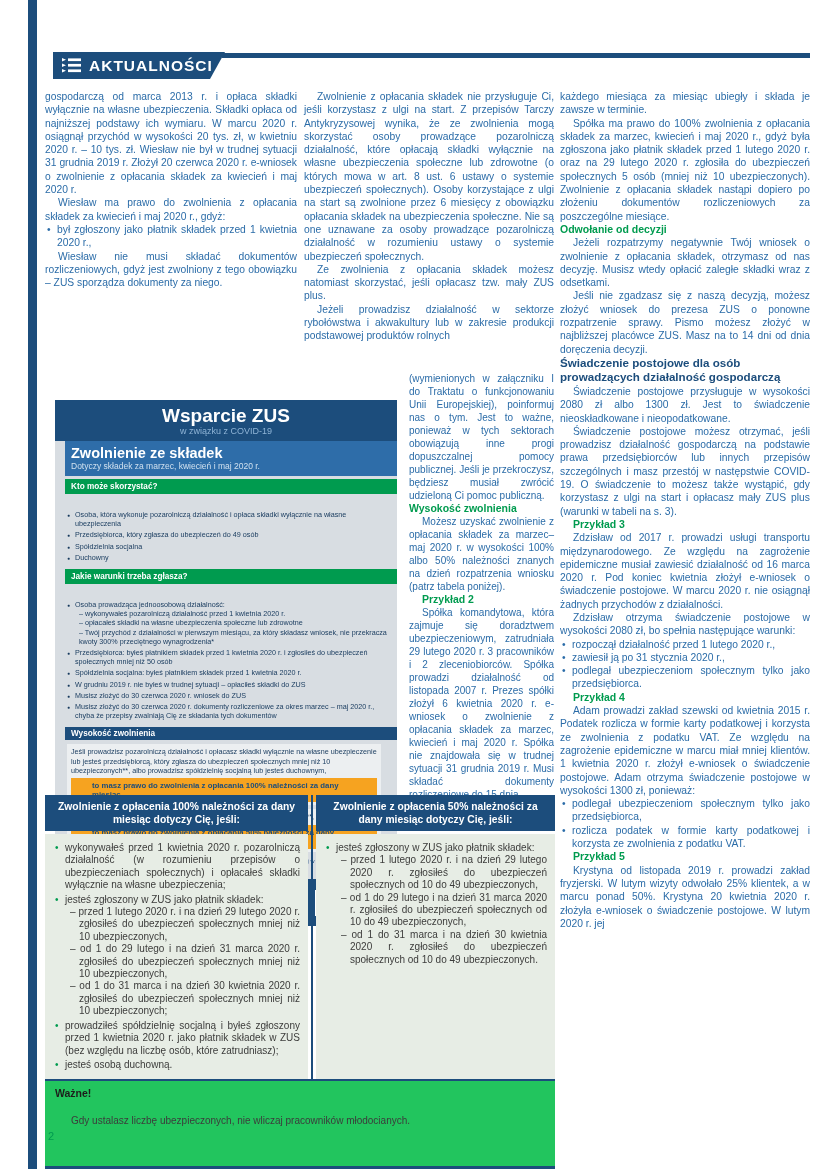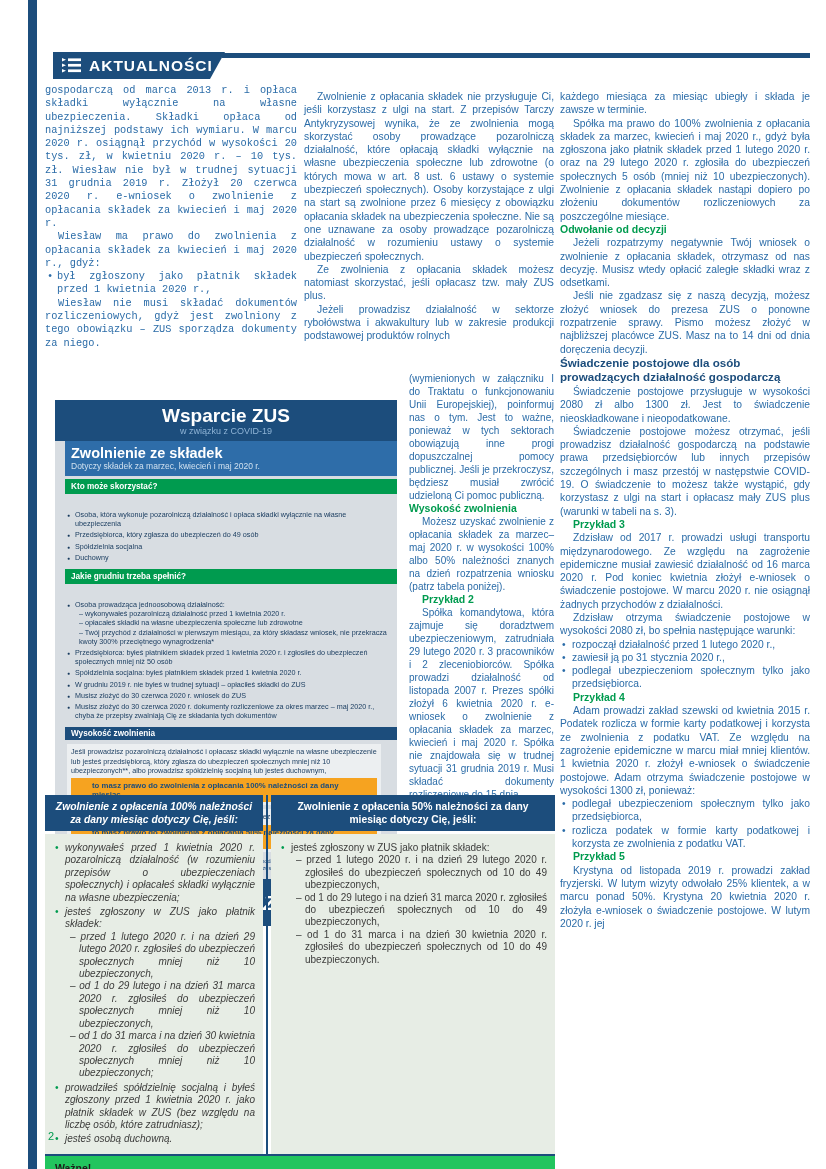--- a/index.html
+++ b/index.html
@@ -53,21 +53,21 @@
   .tarcza-ver{font-size:15px;font-weight:normal;margin-left:4px;}
   .tarcza-sub{font-size:9.5px;}
   .zuslogo{display:flex;align-items:center;}
   .zus-word{font-size:21px;font-weight:bold;font-style:italic;letter-spacing:1px;}
   .zus-div{width:1px;height:26px;background:#fff;margin:0 7px;}
   .zus-full{font-size:6.2px;line-height:7.5px;letter-spacing:.3px;}
   
   .tbl{position:absolute;left:45px;top:795px;width:510px;}
   .tbl-cols{display:flex;align-items:stretch;}
   .tcol{display:flex;flex-direction:column;}
-  .tcol-l{width:218px;font-style:italic;}
+  .tcol-l{width:263px;}
   .tcol-r{flex:1;}
   .tdiv{width:2px;background:#1c4d7c;margin:0 3px;}
   .thead{background:#1c4d7c;color:#fff;font-weight:bold;font-size:10.3px;line-height:13px;
     text-align:center;padding:5px 8px;margin-bottom:3px;}
   .tbody{flex:1;background:#e7ede5;color:#3c3c3b;font-size:10px;line-height:12.4px;
     text-align:justify;padding:8px 8px 6px 8px;}
   .tbody .tb{position:relative;padding-left:12px;margin-bottom:2px;}
   .tbody .tb:before{content:"\2022";color:#009b4f;position:absolute;left:2px;top:0;}
   .tbody .ts{padding-left:14px;text-indent:-9px;}
   .wazne{background:#22c55e;border-top:2px solid #1c4d7c;border-bottom:4px solid #1c4d7c;
@@ -91,21 +91,21 @@
           <rect x="6" y="5.9" width="13" height="2.7"></rect>
         <polygon points="0,11 4,12.75 0,14.5"></polygon>
           <rect x="6" y="11.4" width="13" height="2.7"></rect>
       </g>
     </svg>
   </span>
   <span class="ribbon-title">AKTUALNOŚCI</span>
 </div>
 <div class="ribbon-line"></div>
 
-<div class="col" style="left:45px;top:84px;width:252px;font-family:Liberation Mono, monospace;">
+<div class="col" style="left:45px;top:90px;width:252px;">
   <p>gospodarczą od marca 2013 r. i opłaca składki wyłącznie na własne ubezpieczenia. Składki opłaca od najniższej podstawy ich wymiaru. W marcu 2020 r. osiągnął przychód w wysokości 20 tys. zł, w kwietniu 2020 r. – 10 tys. zł. Wiesław nie był w trudnej sytuacji 31 grudnia 2019 r. Złożył 20 czerwca 2020 r. e-wniosek o zwolnienie z opłacania składek za kwiecień i maj 2020 r.</p>
   <p class="ind">Wiesław ma prawo do zwolnienia z opłacania składek za kwiecień i maj 2020 r., gdyż:</p>
   <p class="blt">był zgłoszony jako płatnik składek przed 1 kwietnia 2020 r.,</p>
   <p class="ind">Wiesław nie musi składać dokumentów rozliczeniowych, gdyż jest zwolniony z tego obowiązku – ZUS sporządza dokumenty za niego.</p>
 </div>
 
 <div class="zbox">
   <div class="zbox-head">
     <div class="zbox-title">Wsparcie ZUS</div>
     <div class="zbox-sub">w związku z COVID-19</div>
@@ -115,21 +115,21 @@
       <div class="t1">Zwolnienie ze składek</div>
       <div class="t2">Dotyczy składek za marzec, kwiecień i maj 2020 r.</div>
     </div>
     <div class="band-green">Kto może skorzystać?</div>
     <div class="zlist">
       <div class="zb">Osoba, która wykonuje pozarolniczą działalność i opłaca składki wyłącznie na własne ubezpieczenia</div>
       <div class="zb">Przedsiębiorca, który zgłasza do ubezpieczeń do 49 osób</div>
       <div class="zb">Spółdzielnia socjalna</div>
       <div class="zb">Duchowny</div>
     </div>
-    <div class="band-green">Jakie grudniu trzeba spełnić?</div>
+    <div class="band-green">Jakie warunki trzeba zgłasza?</div>
     <div class="zlist">
       <div class="zb">
         <span>Osoba prowadząca jednoosobową działalność:</span>
         <div class="zs">– wykonywałeś pozarolniczą działalność przed 1 kwietnia 2020 r.</div>
         <div class="zs">– opłacałeś składki na własne ubezpieczenia społeczne lub zdrowotne</div>
         <div class="zs">– Twój przychód z działalności w pierwszym miesiącu, za który składasz wniosek, nie przekracza kwoty 300% przeciętnego wynagrodzenia*</div>
       </div>
       <div class="zb">Przedsiębiorca: byłeś płatnikiem składek przed 1 kwietnia 2020 r. i zgłosiłeś do ubezpieczeń społecznych mniej niż 50 osób</div>
       <div class="zb">Spółdzielnia socjalna: byłeś płatnikiem składek przed 1 kwietnia 2020 r.</div>
       <div class="zb">W grudniu 2019 r. nie byłeś w trudnej sytuacji – opłaciłeś składki do ZUS</div>

